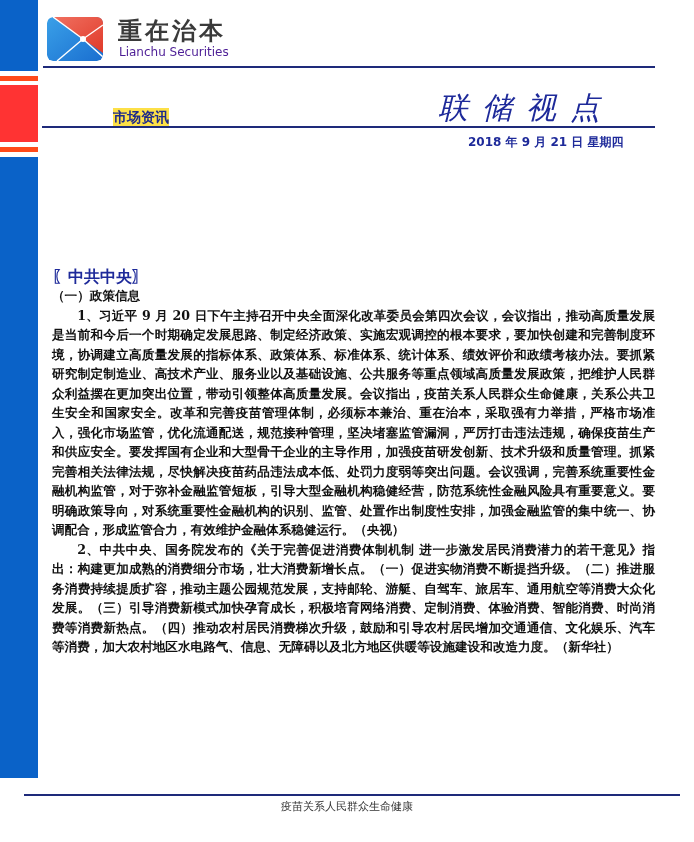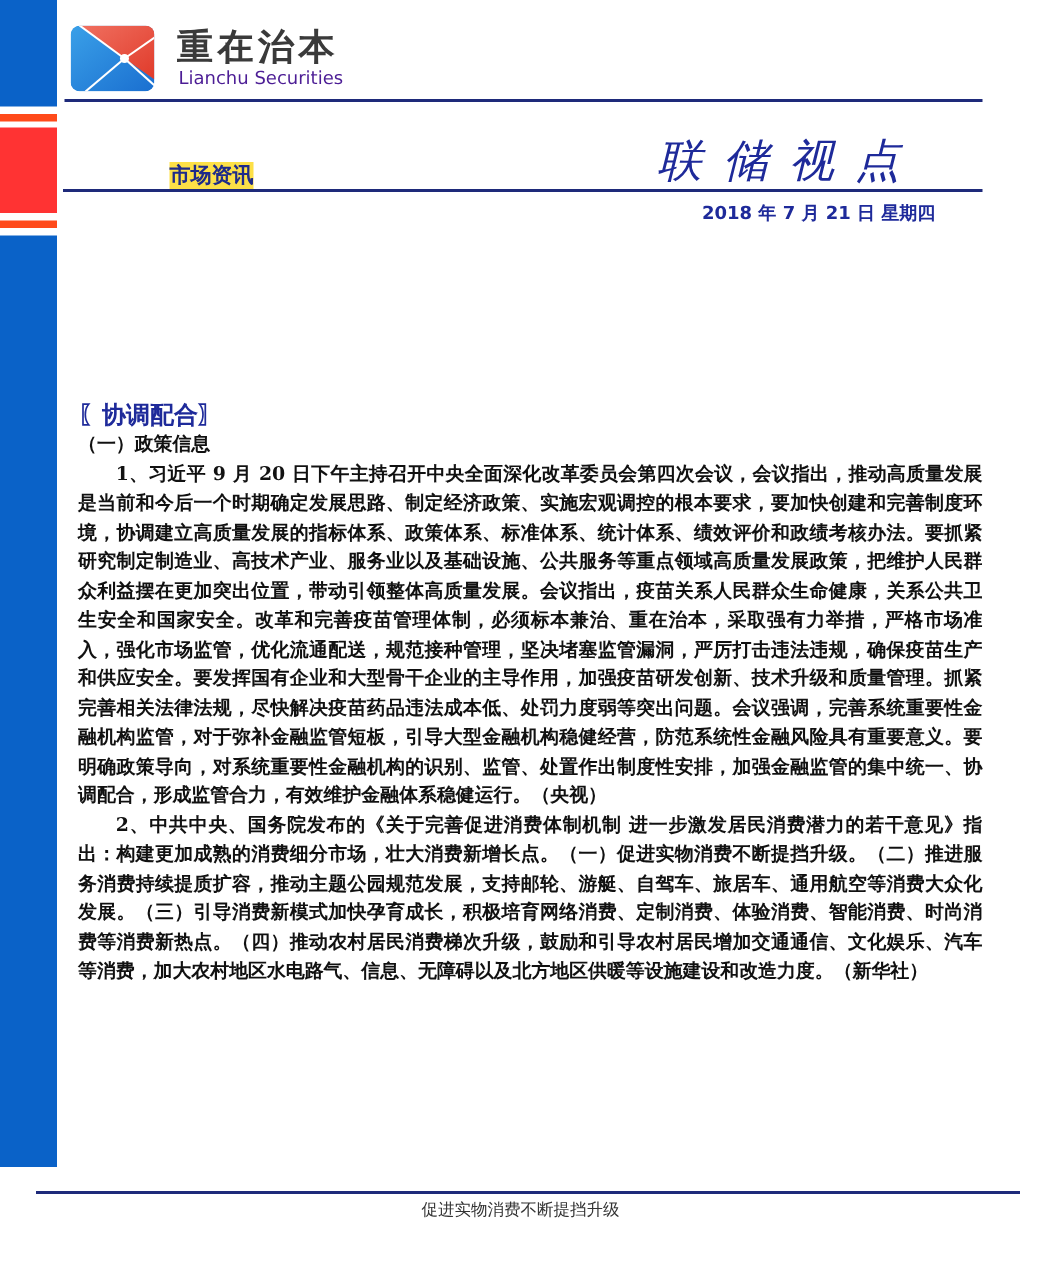--- a/index.html
+++ b/index.html
@@ -67,24 +67,24 @@
     <circle cx="36" cy="22" r="3" fill="#fff"></circle>
   </svg>
 </div>
 <div class="brand-cn">重在治本</div>
 <div class="brand-en">Lianchu Securities</div>
 
 <div class="rule-top"></div>
 <div class="rule-mid"></div>
 <div class="section-label">市场资讯</div>
 <div class="column-title">联储视点</div>
-<div class="date">2018 年 7 月 21 日  星期四</div>
+<div class="date">2018 年 9 月 21 日  星期四</div>
 
-<div class="important">〖协调配合〗</div>
+<div class="important">〖中共中央〗</div>
 
 <div class="body-text">
   <div class="sub">（一）政策信息</div>
   <p>1、习近平 9 月 20 日下午主持召开中央全面深化改革委员会第四次会议，会议指出，推动高质量发展是当前和今后一个时期确定发展思路、制定经济政策、实施宏观调控的根本要求，要加快创建和完善制度环境，协调建立高质量发展的指标体系、政策体系、标准体系、统计体系、绩效评价和政绩考核办法。要抓紧研究制定制造业、高技术产业、服务业以及基础设施、公共服务等重点领域高质量发展政策，把维护人民群众利益摆在更加突出位置，带动引领整体高质量发展。会议指出，疫苗关系人民群众生命健康，关系公共卫生安全和国家安全。改革和完善疫苗管理体制，必须标本兼治、重在治本，采取强有力举措，严格市场准入，强化市场监管，优化流通配送，规范接种管理，坚决堵塞监管漏洞，严厉打击违法违规，确保疫苗生产和供应安全。要发挥国有企业和大型骨干企业的主导作用，加强疫苗研发创新、技术升级和质量管理。抓紧完善相关法律法规，尽快解决疫苗药品违法成本低、处罚力度弱等突出问题。会议强调，完善系统重要性金融机构监管，对于弥补金融监管短板，引导大型金融机构稳健经营，防范系统性金融风险具有重要意义。要明确政策导向，对系统重要性金融机构的识别、监管、处置作出制度性安排，加强金融监管的集中统一、协调配合，形成监管合力，有效维护金融体系稳健运行。（央视）</p>
   <p>2、中共中央、国务院发布的《关于完善促进消费体制机制 进一步激发居民消费潜力的若干意见》指出：构建更加成熟的消费细分市场，壮大消费新增长点。（一）促进实物消费不断提挡升级。（二）推进服务消费持续提质扩容，推动主题公园规范发展，支持邮轮、游艇、自驾车、旅居车、通用航空等消费大众化发展。（三）引导消费新模式加快孕育成长，积极培育网络消费、定制消费、体验消费、智能消费、时尚消费等消费新热点。（四）推动农村居民消费梯次升级，鼓励和引导农村居民增加交通通信、文化娱乐、汽车等消费，加大农村地区水电路气、信息、无障碍以及北方地区供暖等设施建设和改造力度。（新华社）</p>
 </div>
 
 <div class="rule-foot"></div>
-<div class="footer">促进实物消费不断提挡升级</div>
+<div class="footer">疫苗关系人民群众生命健康</div>
 
 </body></html>

